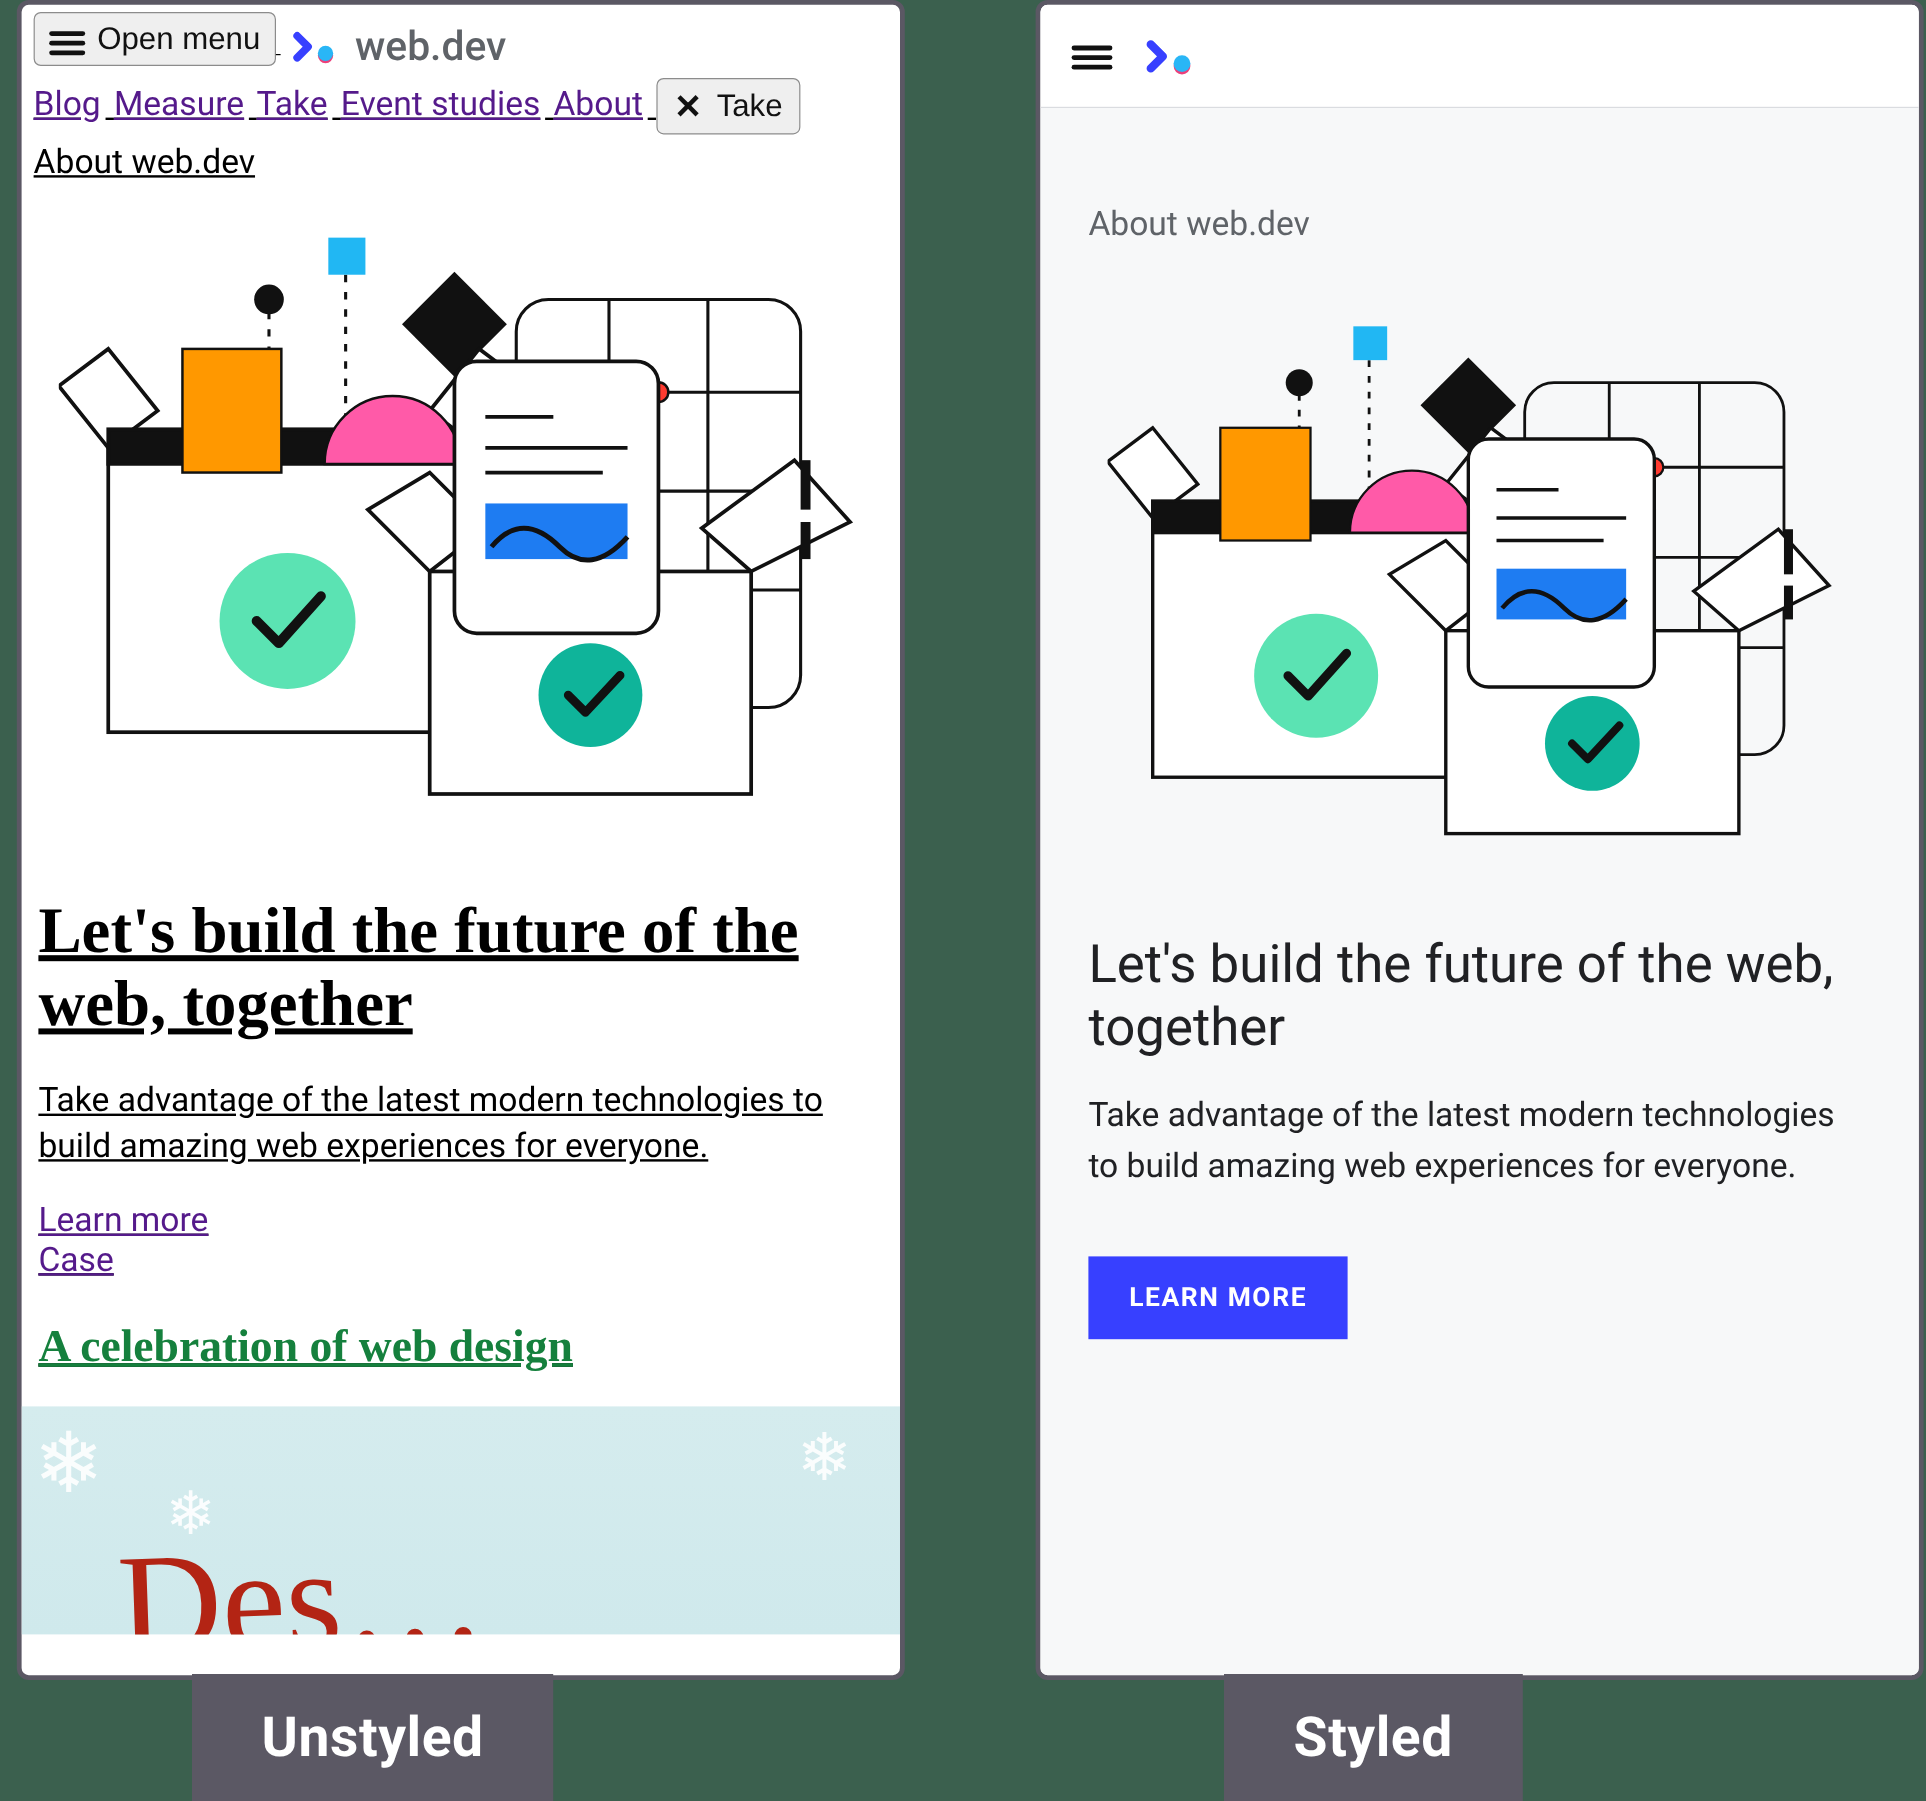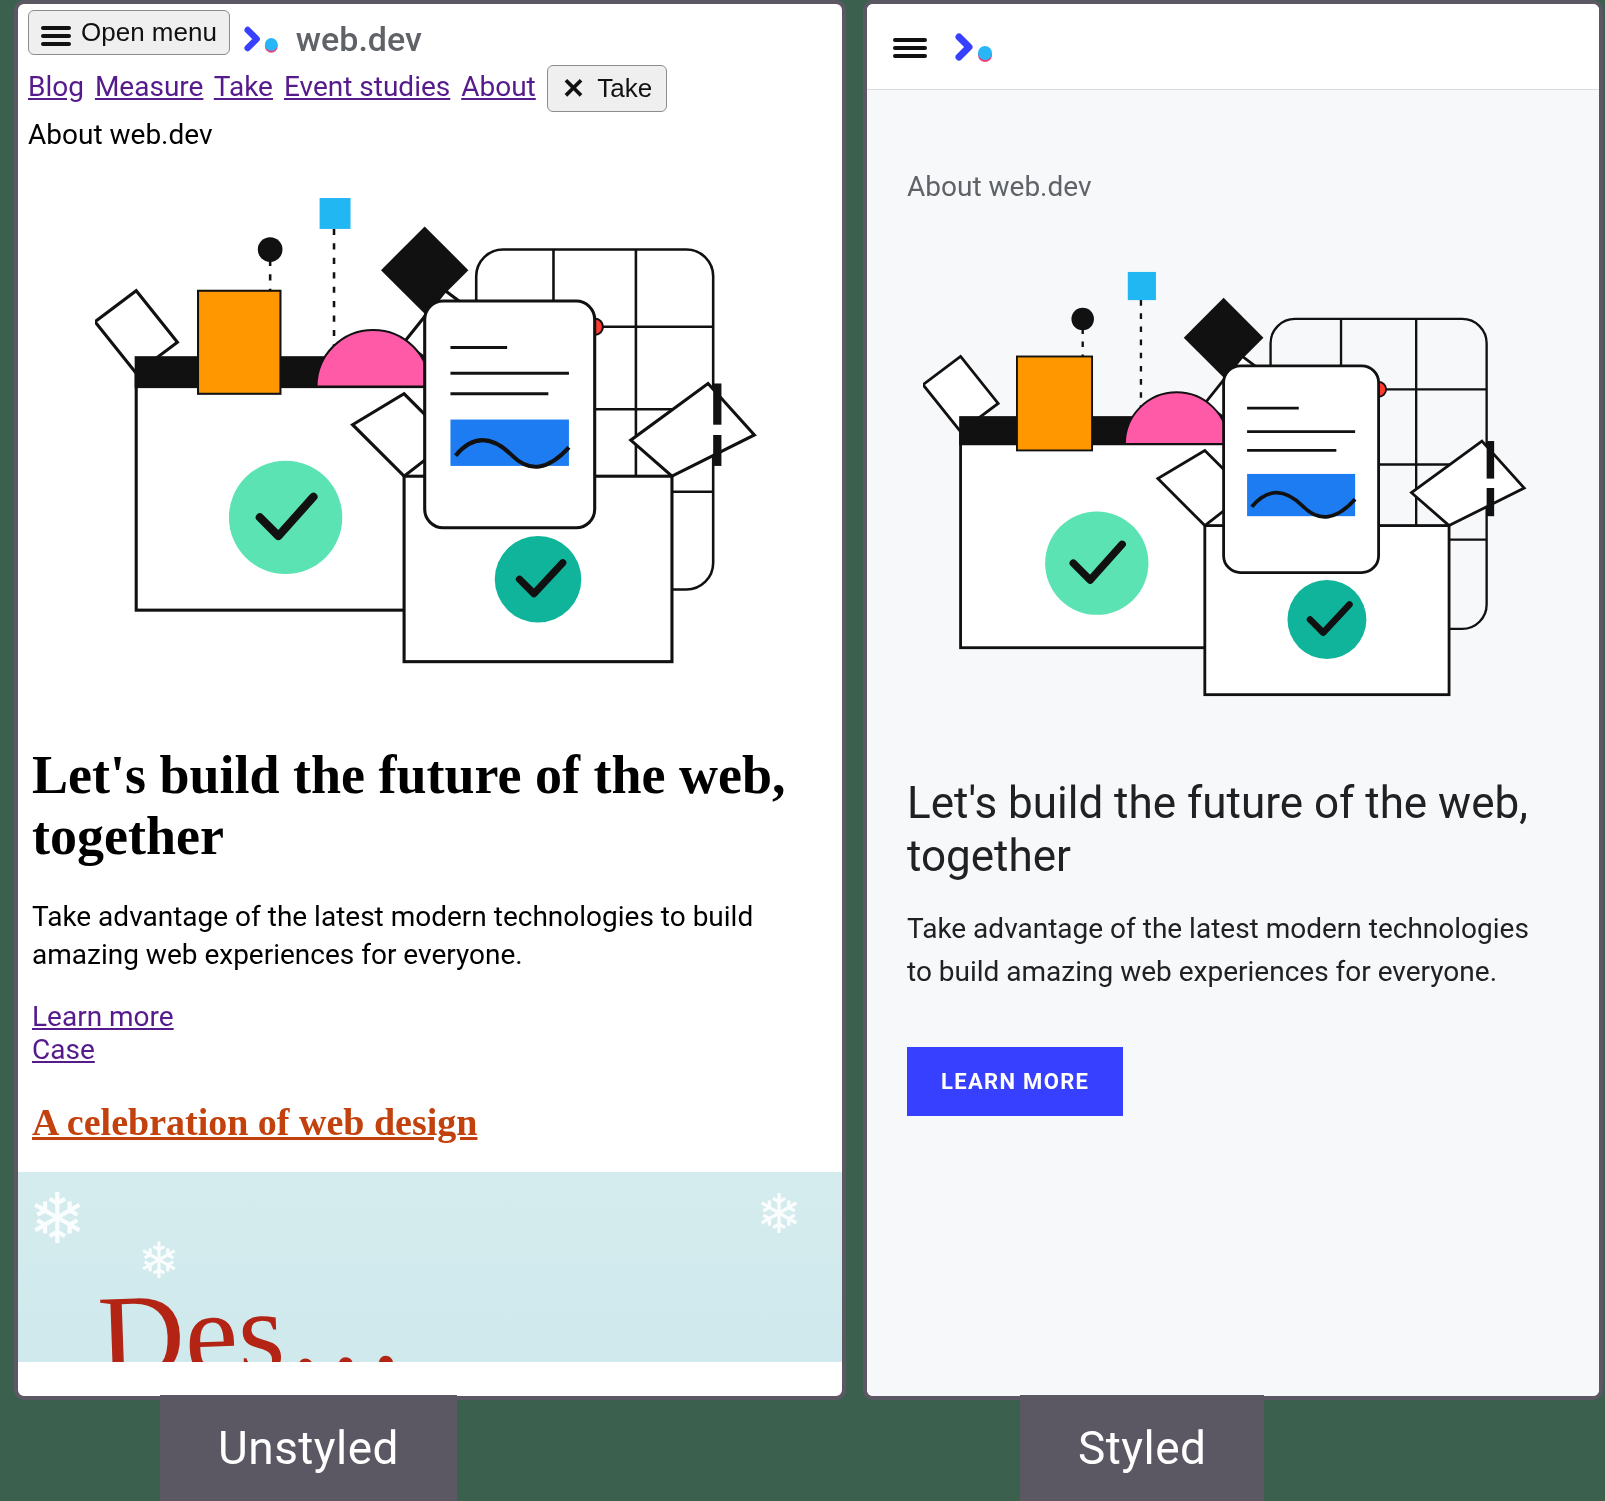--- a/index.html
+++ b/index.html
@@ -12,21 +12,21 @@
     position: relative;
     overflow: hidden;
   }
   .phone {
     position: absolute;
     background: #fff;
     border: 4px solid #5b5864;
     border-radius: 10px;
     overflow: hidden;
   }
-  .phone.left  { left: 14px;  top: 0;  width: 832px; height: 1400px; }
+  .phone.left  { left: 14px;  top: 0;  width: 740px; height: 1400px; text-decoration: underline; }
   .phone.right { left: 863px; top: 0;  width: 740px; height: 1400px; }
 
   
   .u-top { padding: 6px 10px 0 10px; }
   .u-btn {
     display: inline-flex; align-items: center; gap: 10px;
     background: #efefef; border: 1px solid #8c8c8c; border-radius: 6px;
     padding: 6px 12px; font-size: 26px; color: #111;
   }
   .u-btn .ham { width: 30px; height: 22px; display: inline-block; }
@@ -42,21 +42,21 @@
   }
   .u-close-btn .x { font-size:28px; font-weight:700; }
   .u-about { padding: 0 10px 4px 10px; font-size:28px; color:#000; }
   .u-h1 { font-family: Georgia, 'Times New Roman', serif; font-weight:700;
           font-size: 54px; line-height:1.12; padding: 30px 14px 10px 14px; }
   .u-p  { font-size: 28px; line-height:1.35; padding: 22px 14px 0 14px; }
   .u-links { padding: 26px 14px 0 14px; font-size:28px; }
   .u-links a { color:#551a8b; text-decoration: underline; display:block; }
   .u-h2 { font-family: Georgia, 'Times New Roman', serif; font-weight:700;
           font-size:38px; padding: 34px 14px 10px 14px; }
-  .u-h2 a { color:#c2410c; text-decoration: underline; }
+  .u-h2 a { color:#15803d; text-decoration: underline; }
   .u-banner { margin: 18px 0 0 0; height: 190px; position:relative; overflow:hidden;
               background: linear-gradient(180deg,#d5ecee,#cfe9ec); }
   .u-banner .flake { position:absolute; color:#fff; opacity:.9; font-size:70px; }
   .u-banner .script { position:absolute; left:80px; bottom:-40px; font-size:120px;
                       color:#b32414; font-family: 'Brush Script MT', cursive; transform: rotate(-2deg); }
 
   
   .s-top { height:86px; border-bottom:1px solid #dadce0; display:flex; align-items:center; gap:28px; padding:0 26px; background:#fff; }
   .ham2 { width:34px; height:26px; display:inline-block; }
   .s-body { background:#f7f8f9; padding: 80px 40px 40px 40px; height: calc(100% - 86px); }
@@ -67,21 +67,21 @@
            font-size:22px; letter-spacing:.06em; padding:22px 34px; border-radius:0; }
 
   
   .hero-wrap { width:100%; display:flex; justify-content:center; }
   .hero { width: 620px; height: 510px; }
   .hero.left-hero { width: 680px; height: 560px; margin-left: 10px; }
 
   
   .caption {
     position:absolute; bottom:0; background:#5b5864; color:#fff;
-    font-size:46px; padding: 26px 58px; font-weight:400; letter-spacing:.01em;
+    font-size:46px; padding: 26px 58px; font-weight:700; letter-spacing:.01em;
   }
   .caption.left  { left: 160px; }
   .caption.right { left: 1020px; margin-top: 13px; }
 </style>
 </head>
 <body>
 
 <svg width="0" height="0" style="position:absolute">
   <defs>
     <g id="webdev-mark">

